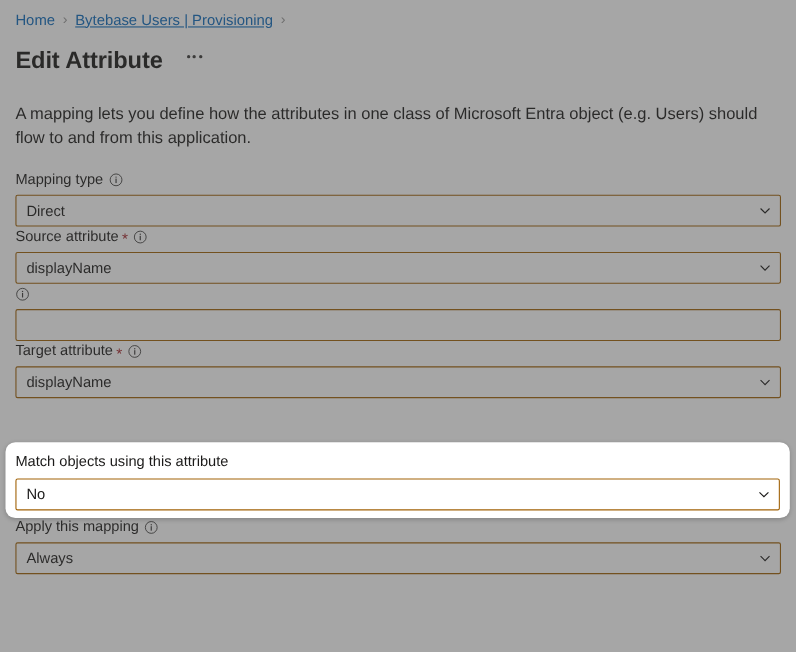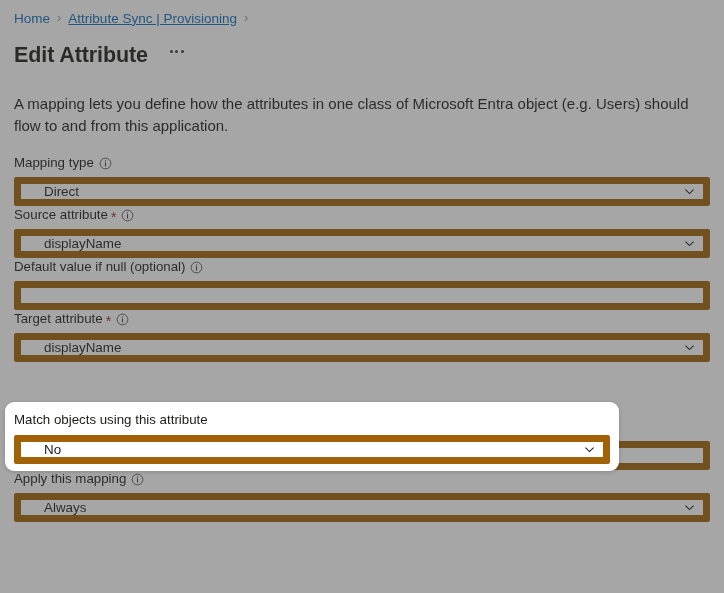--- a/index.html
+++ b/index.html
@@ -126,28 +126,27 @@
     height: 13px;
     flex: 0 0 13px;
     display: inline-block;
     cursor: pointer;
   }
   .info-icon svg { display: block; }
 
   .control {
     position: relative;
     height: 29px;
-    border: 7px solid #a16207;
+    border: 1px solid #a16207;
     border-radius: 2px;
     background: #ffffff;
     box-sizing: border-box;
     display: flex;
     align-items: center;
     cursor: pointer;
-    padding-left: 14px;
   }
   .control.text-input { cursor: text; }
   .control-value {
     font-size: 13.4px;
     color: #1b1a19;
     padding-left: 9px;
     flex: 1;
     white-space: nowrap;
     overflow: hidden;
     text-overflow: ellipsis;
@@ -174,21 +173,21 @@
     background: rgba(61, 61, 61, 0.46);
     pointer-events: none;
     z-index: 5;
   }
 
   
   .spotlight {
     position: absolute;
     left: 5px;
     top: 402px;
-    width: 614px;
+    width: 713px;
     height: 69px;
     background: #ffffff;
     border-radius: 9px;
     box-sizing: border-box;
     padding: 9px 9px 0 9px;
     z-index: 10;
     box-shadow: 0 1px 4px rgba(0,0,0,0.18);
   }
   .spotlight .field-label { margin-bottom: 6px; }
   .spotlight .control { height: 29px; }
@@ -196,21 +195,21 @@
 </head>
 <body>
 
 <div id="app">
 
   <div class="page">
 
     <nav class="breadcrumb">
       <a class="crumb-link" href="#">Home</a>
       <span class="crumb-sep">›</span>
-      <a class="crumb-link hovered" href="#">Attribute Sync | Provisioning</a>
+      <a class="crumb-link hovered" href="#">Bytebase Users | Provisioning</a>
       <span class="crumb-sep">›</span>
     </nav>
 
     <div class="title-row">
       <h1 class="page-title">Edit Attribute</h1>
       <button class="ellipsis-btn">
         <span></span>
         <span></span>
         <span></span>
       </button>
@@ -258,21 +257,20 @@
           <span class="chevron">
             <svg width="13" height="13" viewBox="0 0 16 16">
               <path d="M3 5.6 L8 10.6 L13 5.6" fill="none" stroke="#1b1a19" stroke-width="1.3"></path>
             </svg>
           </span>
         </div>
       </div>
 
       <div class="field">
         <div class="field-label">
-          <span>Default value if null (optional)</span>
           <span class="info-icon">
             <svg width="13" height="13" viewBox="0 0 16 16">
               <circle cx="8" cy="8" r="6.6" fill="none" stroke="#3b3a39" stroke-width="1"></circle>
               <circle cx="8" cy="4.9" r="0.78" fill="#3b3a39"></circle>
               <rect x="7.35" y="6.6" width="1.3" height="5" fill="#3b3a39"></rect>
             </svg>
           </span>
         </div>
         <div class="control text-input">
           <span class="control-value"></span>

